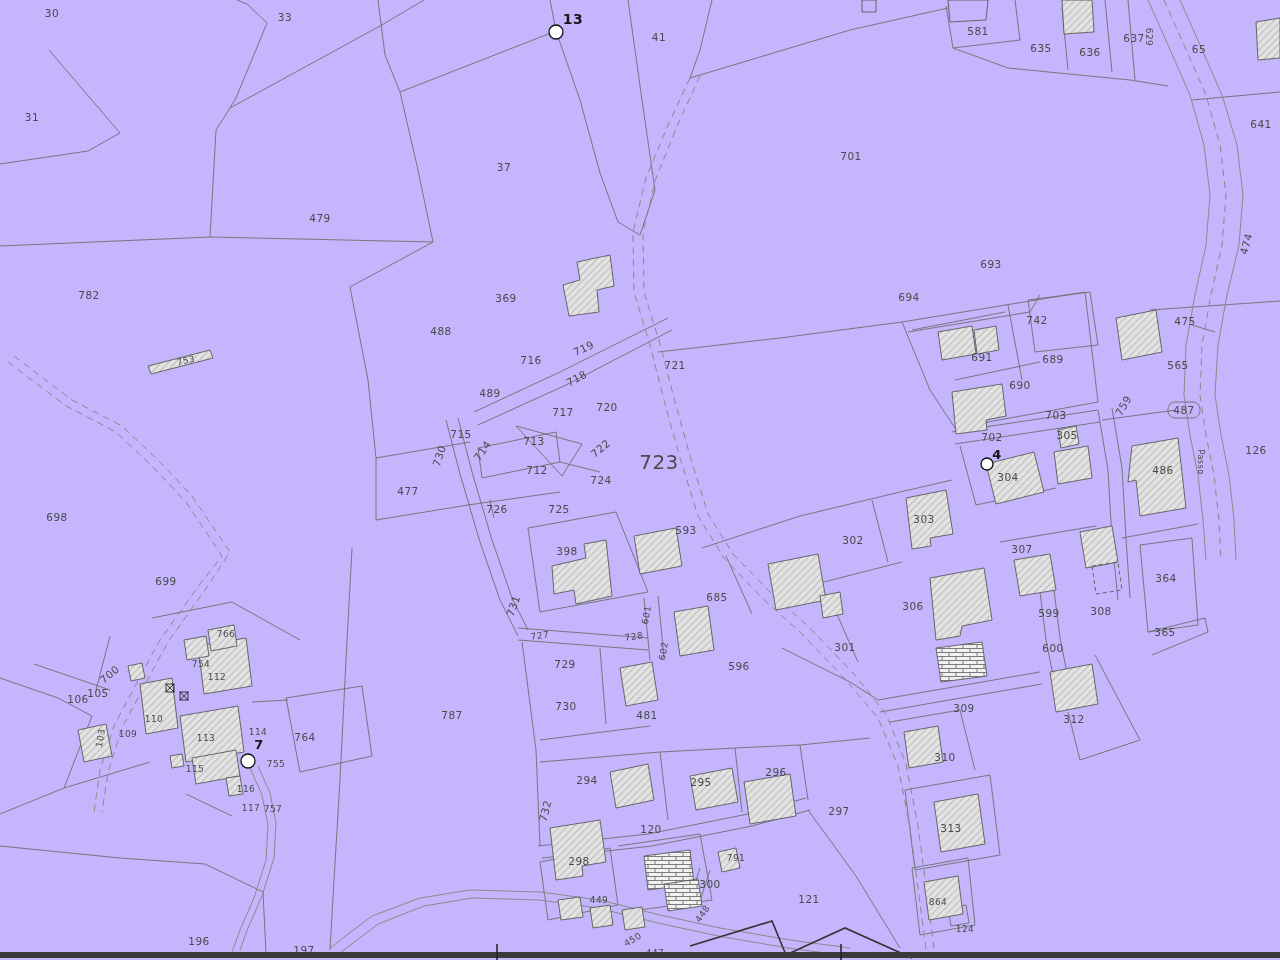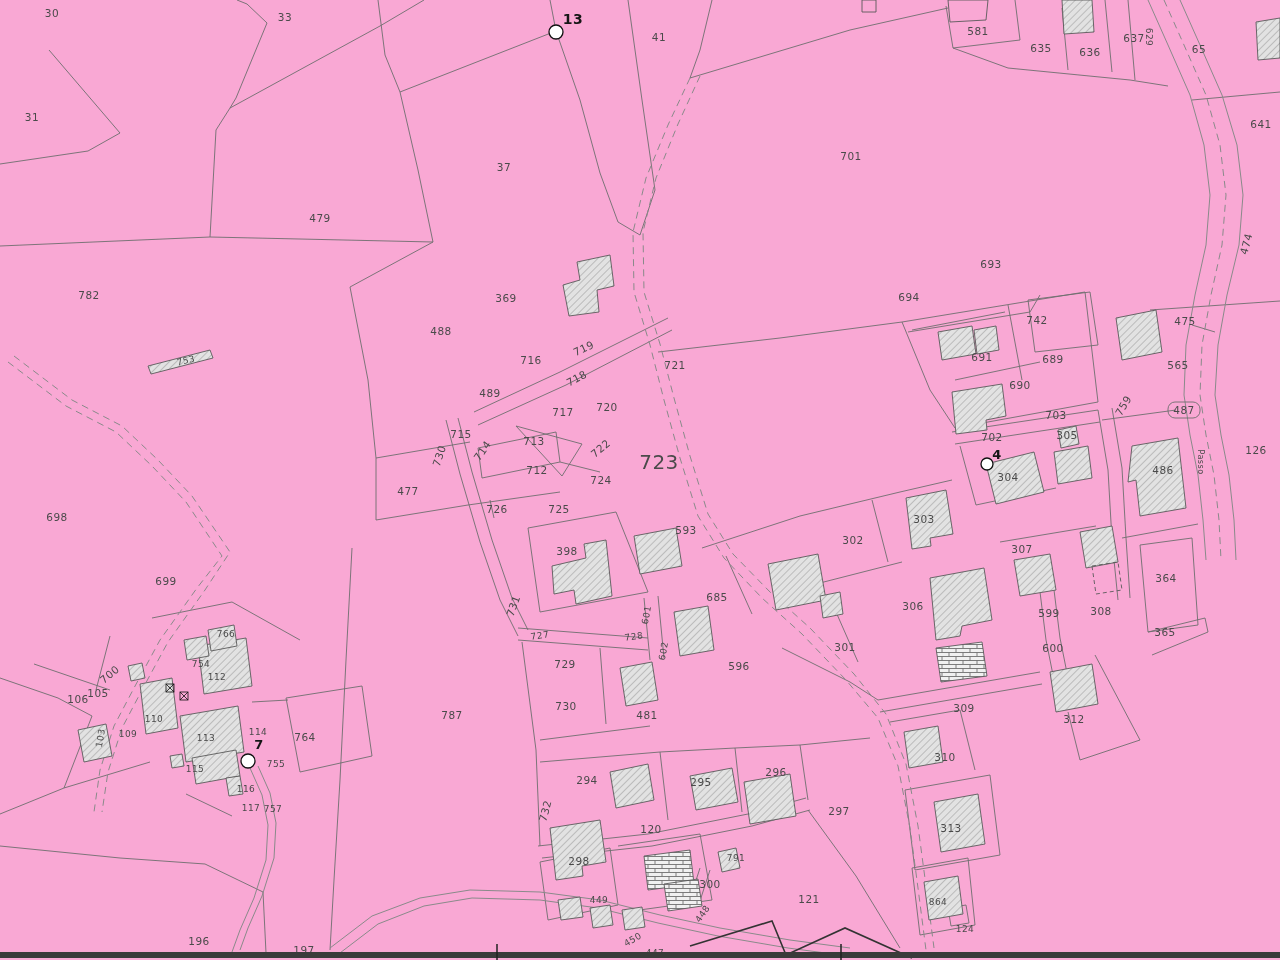--- a/index.html
+++ b/index.html
@@ -1,16 +1,16 @@
 <!DOCTYPE html>
 <html><head>
 <meta charset="utf-8">
 <style>
   html,body{margin:0;padding:0;background:#ffffff;}
-  .map-stage{position:relative;width:1280px;height:960px;background:#f9a8d4;overflow:hidden;
+  .map-stage{position:relative;width:1280px;height:960px;background:#c4b5fd;overflow:hidden;
              font-family:"DejaVu Sans", sans-serif;}
   svg{display:block;width:1280px;height:960px;}
   text{font-family:"DejaVu Sans", sans-serif;}
 </style>
 </head>
 <body>
 
 <div class="map-stage">
   <svg id="map-svg" viewBox="0 0 1280 960" xmlns="http://www.w3.org/2000/svg">
     <defs>

